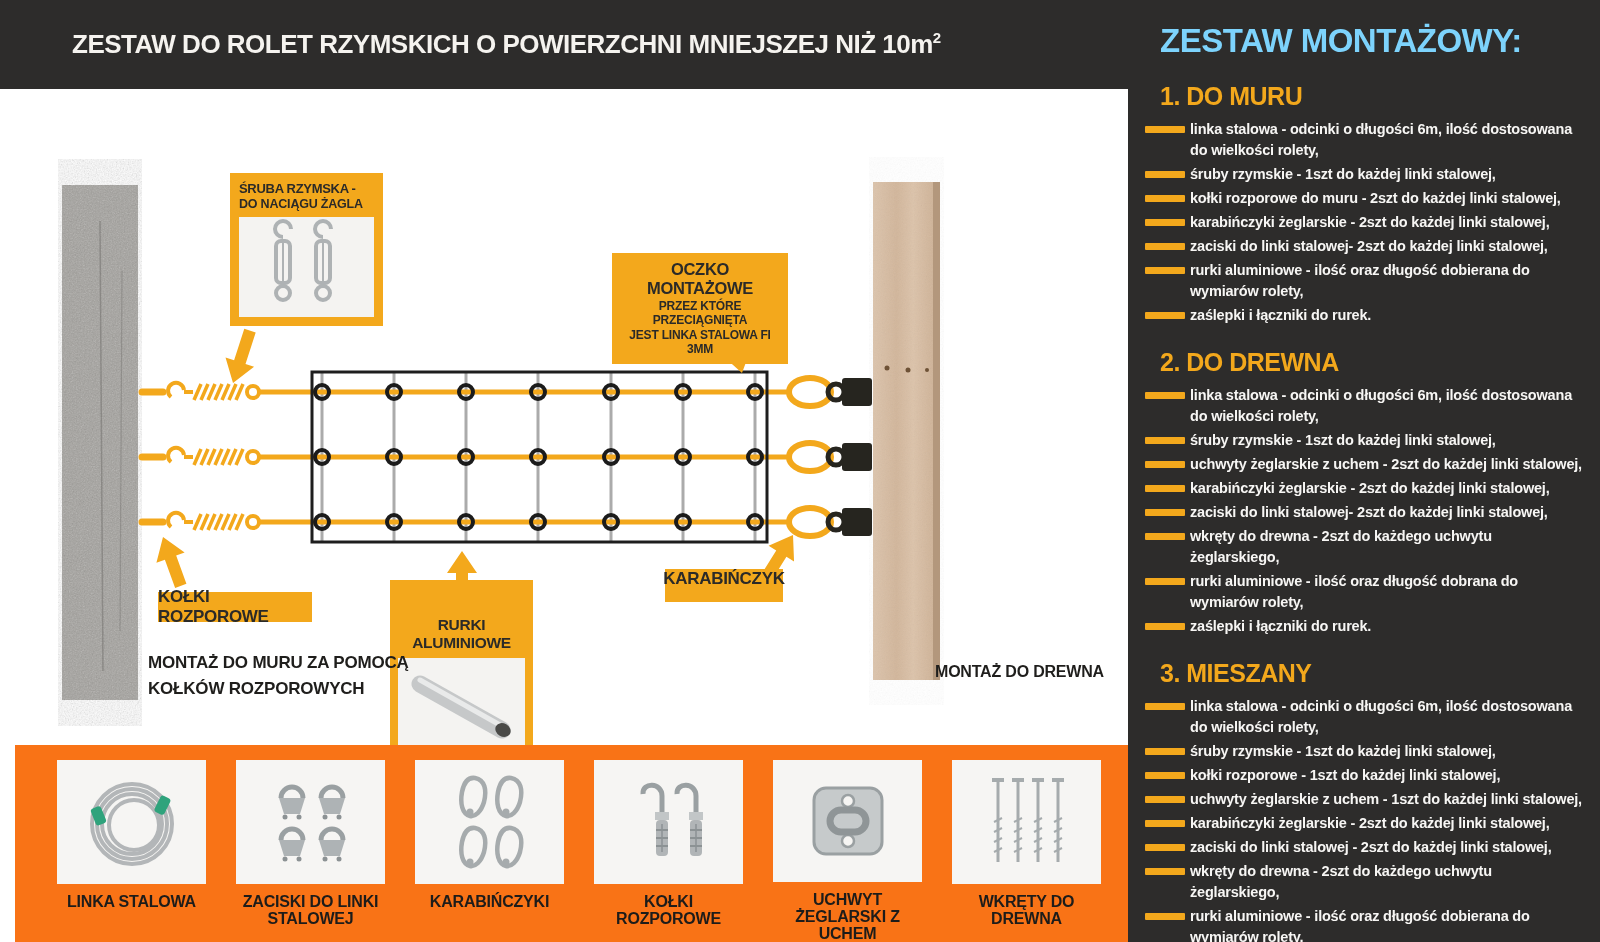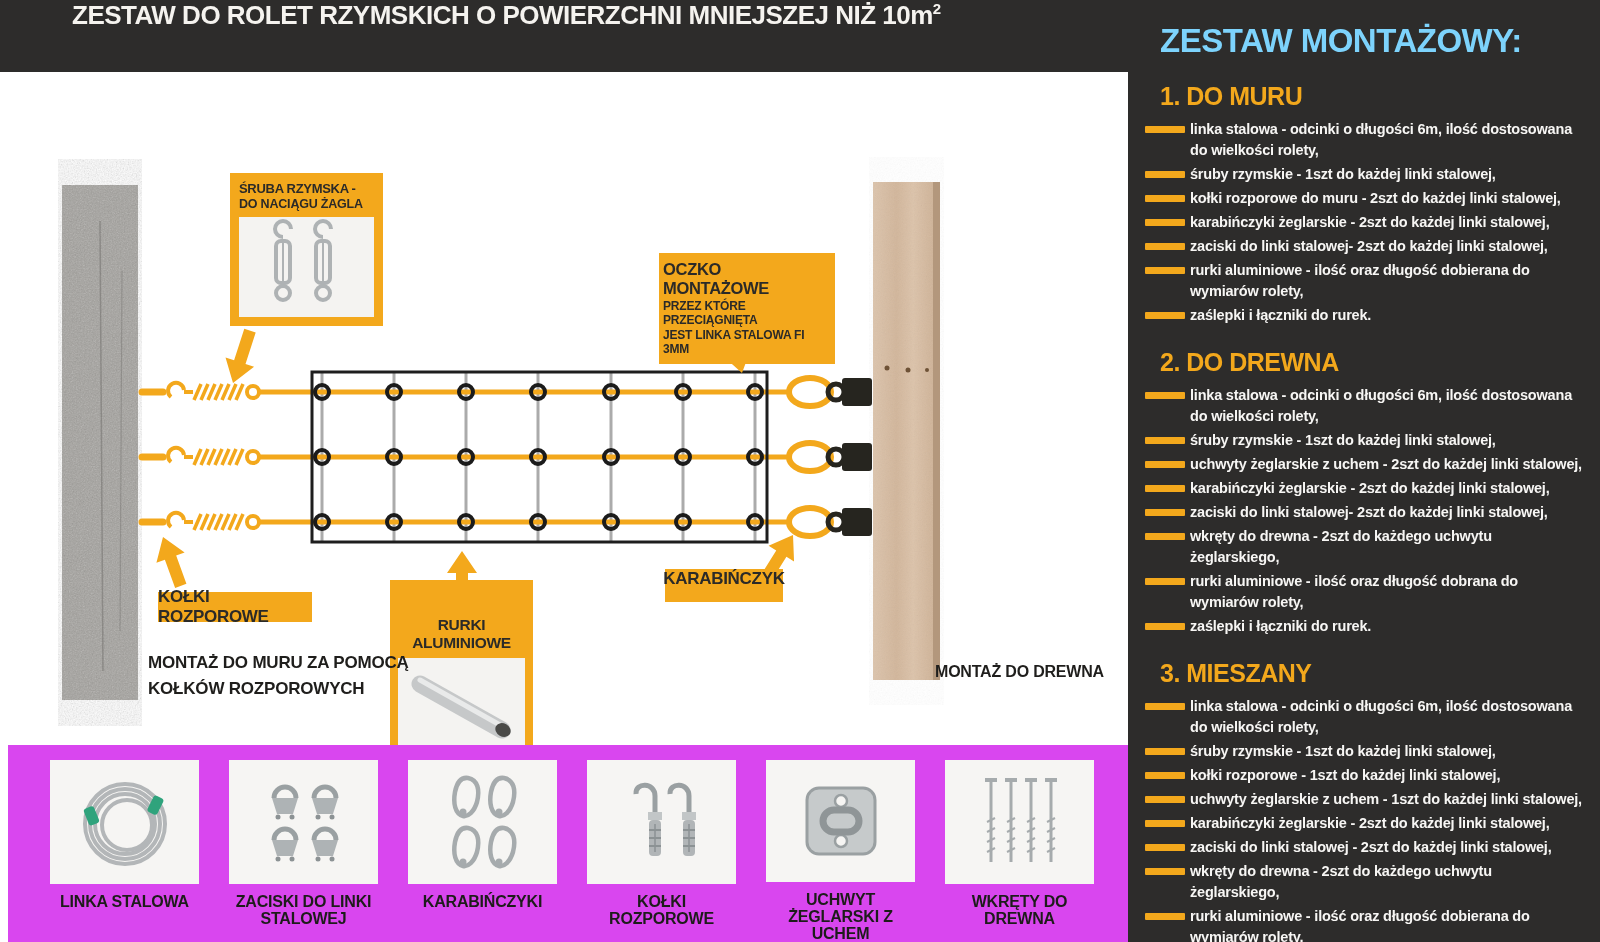--- a/index.html
+++ b/index.html
@@ -1,21 +1,21 @@
 <!DOCTYPE html>
 <html lang="pl"><head>
 <meta charset="utf-8">
 <style>
   html,body{margin:0;padding:0;background:#ffffff;}
   .page{position:relative;width:1600px;height:942px;overflow:hidden;
         font-family:"Liberation Sans",sans-serif;background:#ffffff;}
 
   
-  .header-bar{position:absolute;left:0;top:0;width:1128px;height:72px;
-              background:#2d2c2b;display:flex;align-items:flex-start;}
+  .header-bar{position:absolute;left:0;top:0;width:1128px;height:89px;
+              background:#2d2c2b;display:flex;align-items:center;}
   .header-bar h1{margin:0 0 0 72px;color:#f5f3ef;font-size:26px;font-weight:bold;
                  letter-spacing:-0.5px;white-space:nowrap;}
   .header-bar sup{font-size:15px;}
 
   
   .panel{position:absolute;left:1128px;top:0;width:472px;height:942px;
          background:#2d2c2b;color:#f7f6f4;box-sizing:border-box;padding:18px 10px 0 0;}
   .panel-title{margin:4px 0 16px 32px;color:#7dd3fc;font-size:33px;font-weight:bold;letter-spacing:-0.5px;}
   .panel h3{margin:22px 0 6px 32px;color:#f3a81c;font-size:25px;font-weight:bold;letter-spacing:-0.5px;}
   .panel h3.gap{}
@@ -27,41 +27,41 @@
 
   
   .diagram-svg{position:absolute;left:0;top:71px;}
 
   .callout{position:absolute;background:#f3a81c;color:#2b2a28;font-weight:bold;box-sizing:border-box;}
   .co-sruba{left:230px;top:173px;width:153px;padding:8px 9px 9px 9px;}
   .co-sruba .l1{font-size:13px;letter-spacing:-0.3px;}
   .co-sruba .l2{font-size:12.5px;margin-top:1px;letter-spacing:-0.2px;}
   .co-photo{background:#f4f3f1;margin-top:6px;height:100px;display:flex;align-items:center;justify-content:center;}
 
-  .co-oczko{left:612px;top:253px;width:176px;padding:7px 4px 8px 4px;text-align:left;margin-left:47px;}
+  .co-oczko{left:612px;top:253px;width:176px;padding:7px 4px 8px 4px;text-align:center;}
   .co-oczko .l1{font-size:16.5px;letter-spacing:-0.3px;}
   .co-oczko .l2{font-size:12px;margin-top:1px;letter-spacing:-0.2px;}
 
   .co-kolki{left:158px;top:592px;width:154px;height:30px;display:flex;align-items:center;
             justify-content:center;font-size:17px;letter-spacing:-0.3px;}
   .co-karab{left:665px;top:569px;width:118px;height:33px;display:flex;
             justify-content:center;font-size:17px;letter-spacing:-0.3px;}
 
   .co-rurki{left:390px;top:580px;width:143px;padding:8px 8px 10px 8px;text-align:center;}
   .co-rurki .l1{font-size:15.5px;letter-spacing:-0.3px;margin-top:28px;}
   .co-rurki .co-photo{height:96px;}
 
   .caption{position:absolute;color:#1f1e1c;font-weight:bold;}
   .cap-mur{left:148px;top:650px;font-size:17px;line-height:26px;letter-spacing:-0.2px;}
   .cap-drewno{left:935px;top:663px;font-size:16px;letter-spacing:-0.2px;}
   .kit-heading{position:absolute;left:62px;top:694px;margin:0;font-size:34px;font-weight:bold;
                color:#262523;letter-spacing:-1px;}
 
   
-  .strip{position:absolute;left:8px;top:745px;width:1128px;height:197px;background:#d946ef;
+  .strip{position:absolute;left:15px;top:745px;width:1128px;height:197px;background:#f97316;
          box-sizing:border-box;display:flex;gap:30px;padding:15px 42px 0 42px;}
   .card{flex:1;display:flex;flex-direction:column;}
   .card .photo{background:#f6f5f3;height:124px;display:flex;align-items:center;justify-content:center;}
   .card .plabel{margin-top:9px;text-align:center;font-size:16px;font-weight:bold;color:#1d1c1a;
                 line-height:17px;letter-spacing:-0.2px;}
 </style>
 </head>
 <body>
 
 <div class="page">

